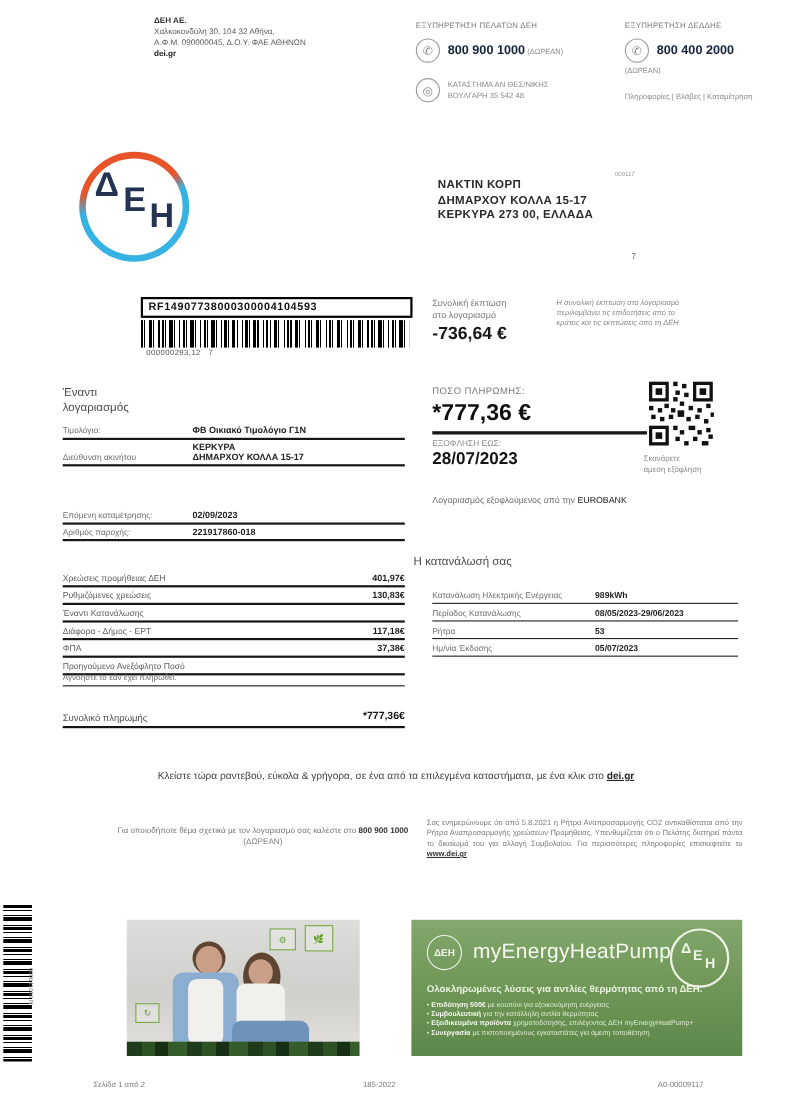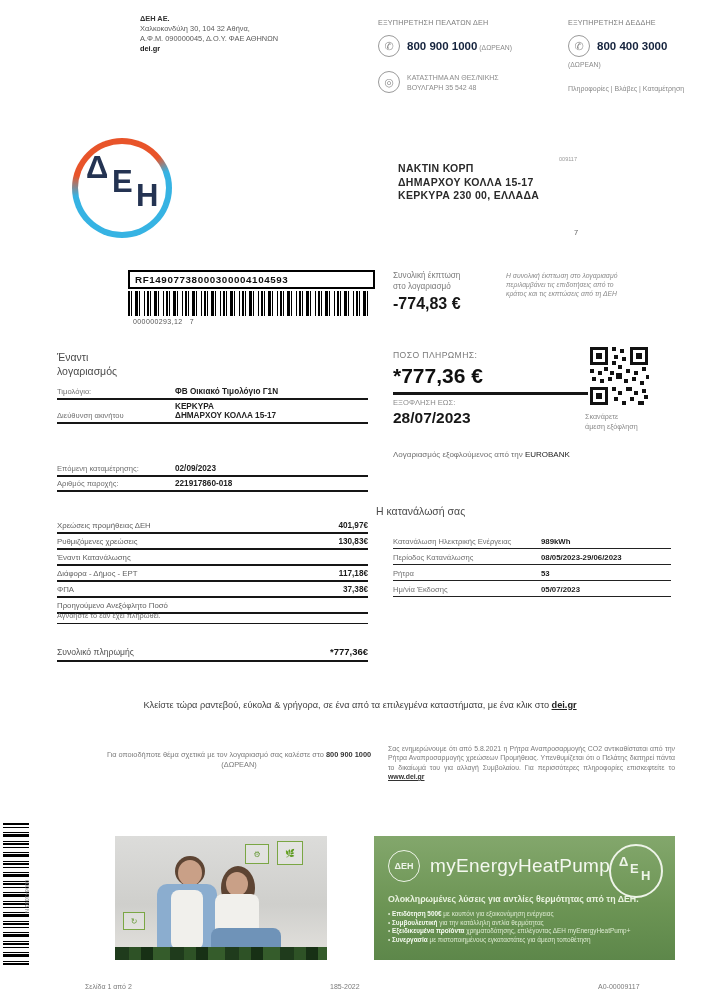--- a/index.html
+++ b/index.html
@@ -168,54 +168,54 @@
         <span>ΚΑΤΑΣΤΗΜΑ ΑΝ ΘΕΣ/ΝΙΚΗΣ</span><br>
         <span>ΒΟΥΛΓΑΡΗ 35 542 48</span>
       </span>
     </div>
   </div>
 
   <div class="abs svc" id="svc2">
     <div class="t">ΕΞΥΠΗΡΕΤΗΣΗ ΔΕΔΔΗΕ</div>
     <div class="phrow">
       <span class="cicon">✆</span>
-      <span class="phnum">800 400 3000</span>
+      <span class="phnum">800 400 2000</span>
     </div>
     <div class="free">(ΔΩΡΕΑΝ)</div>
     <div class="info">Πληροφορίες | Βλάβες | Καταμέτρηση</div>
   </div>
 
   <div class="abs" id="logo">
     <div class="inner"></div>
     <span class="ld">Δ</span>
     <span class="le">Ε</span>
     <span class="lh">Η</span>
   </div>
 
   <div class="abs" id="recip">
     <div class="tiny">009117</div>
     <div class="line">ΝΑΚΤΙΝ ΚΟΡΠ</div>
     <div class="line">ΔΗΜΑΡΧΟΥ ΚΟΛΛΑ 15-17</div>
-    <div class="line">ΚΕΡΚΥΡΑ 230 00, ΕΛΛΑΔΑ</div>
+    <div class="line">ΚΕΡΚΥΡΑ 273 00, ΕΛΛΑΔΑ</div>
   </div>
   <div class="abs" id="recipmark">7</div>
 
   <div class="abs" id="rfbox">
     <span class="p1">RF14907738000300004104593</span>
   </div>
   <div class="abs" id="barcode"></div>
   <div class="abs" id="bcnum">
     <span>000000293,12</span>&nbsp;&nbsp;
     <span>7</span>
   </div>
 
   <div class="abs" id="disc">
     <div class="l">Συνολική έκπτωση</div>
     <div class="l">στο λογαριασμό</div>
-    <div class="amt">-774,83 €</div>
+    <div class="amt">-736,64 €</div>
   </div>
   <div class="abs" id="discnote">Η συνολική έκπτωση στο λογαριασμό περιλαμβάνει τις επιδοτήσεις από το κράτος και τις εκπτώσεις από τη ΔΕΗ</div>
 
   <div class="abs" id="acct-h">
     <div>Έναντι</div>
     <div>λογαριασμός</div>
   </div>
 
   <div class="abs infotable" id="info1">
     <div class="irow">

